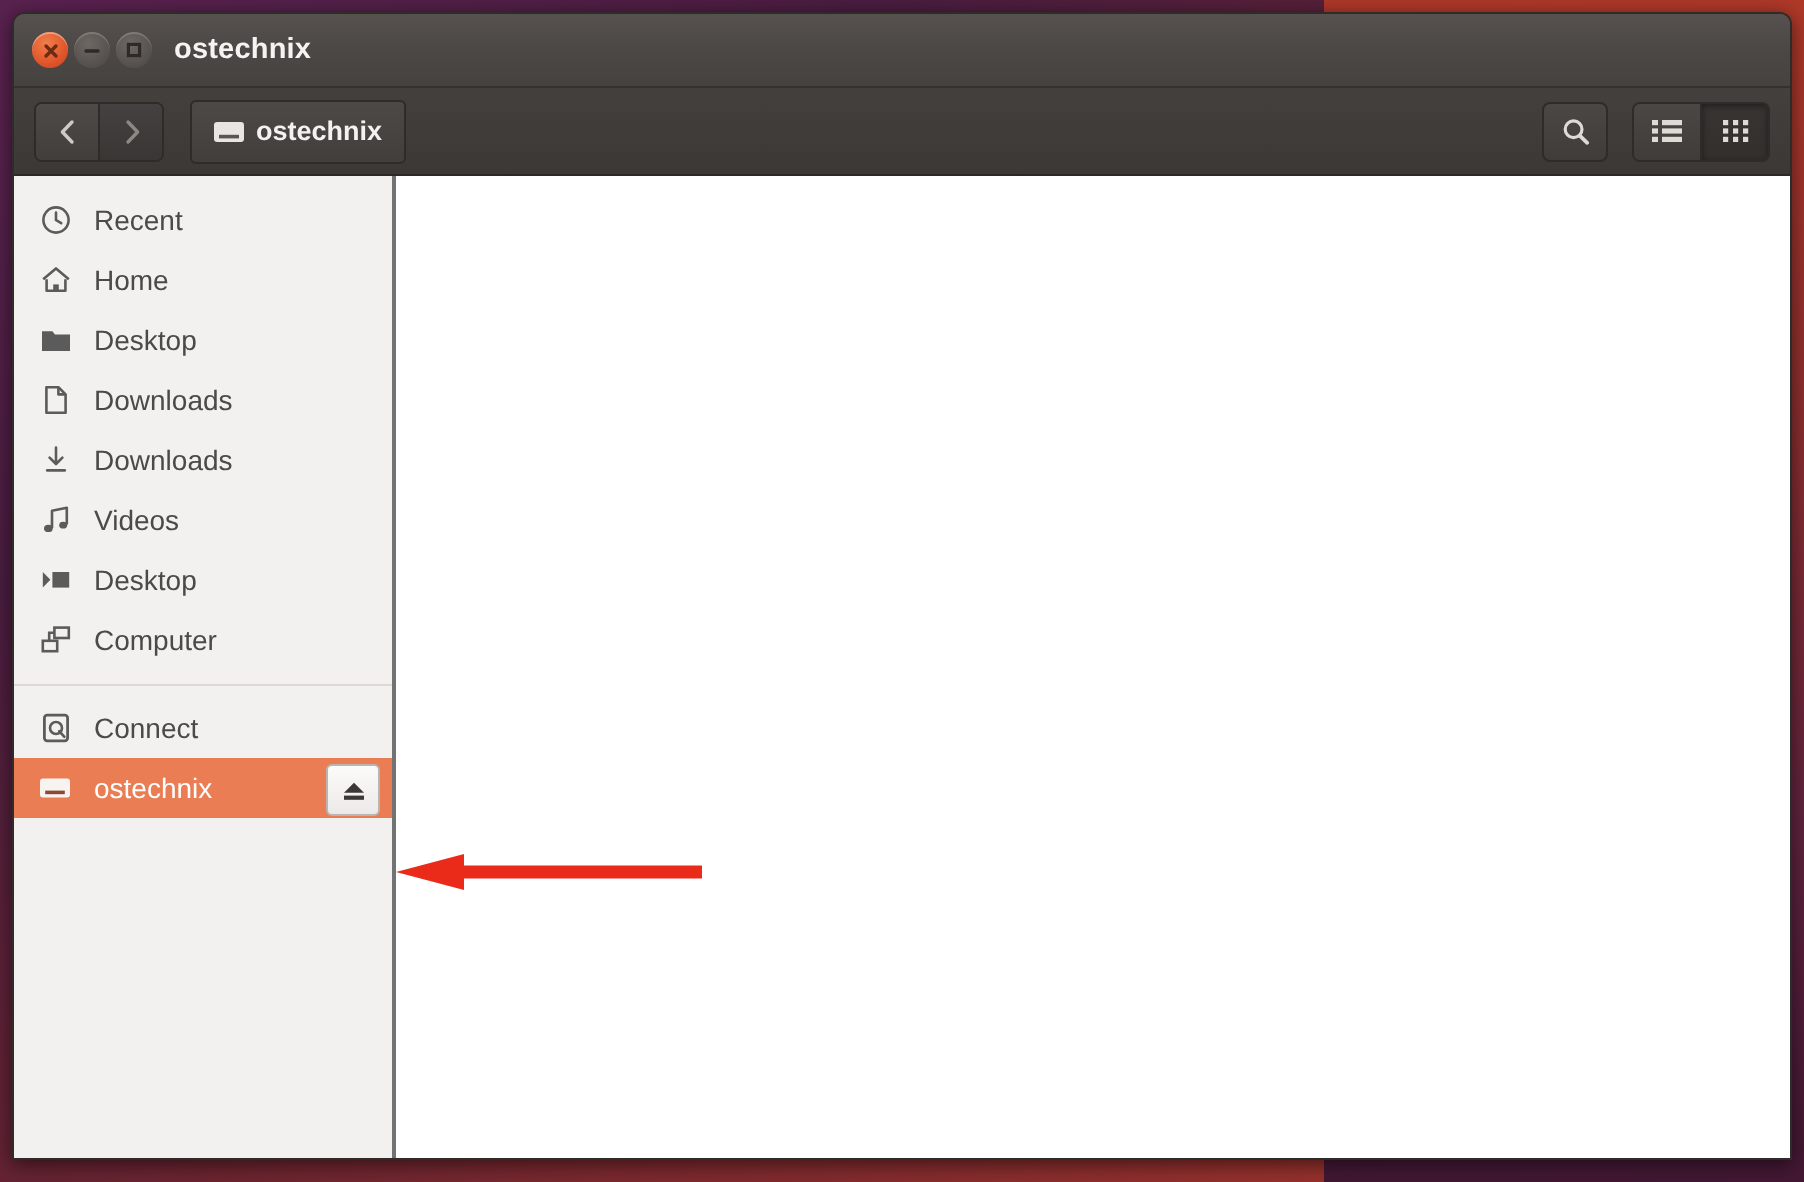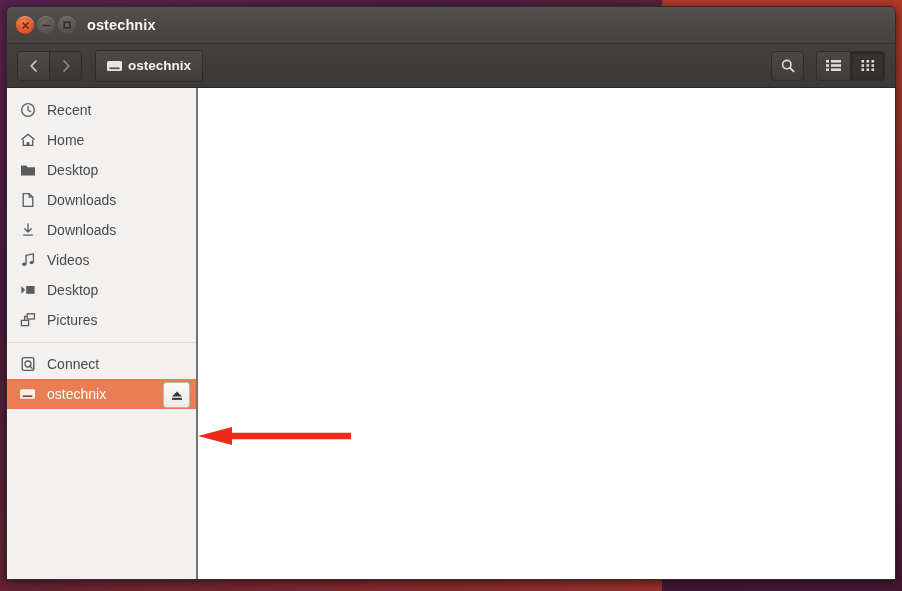--- a/index.html
+++ b/index.html
@@ -408,21 +408,21 @@
 
 
       <div class="srow">
         <span class="ico">
           <svg width="16" height="16" viewBox="0 0 16 16">
             <rect x="7.2" y="1.8" width="7.2" height="5.2" fill="none" stroke="#5b5b5b" stroke-width="1.3"></rect>
             <rect x="1.4" y="8.4" width="7.2" height="5.2" fill="none" stroke="#5b5b5b" stroke-width="1.3"></rect>
             <path d="M7.2 4.4 H4.6 V8.4" fill="none" stroke="#5b5b5b" stroke-width="1.3"></path>
           </svg>
         </span>
-        <span class="lbl">Pictures</span>
+        <span class="lbl">Computer</span>
       </div>
 
       <div class="sep"></div>
 
       <div class="srow">
         <span class="ico">
           <svg width="16" height="16" viewBox="0 0 16 16">
             <rect x="2.2" y="1.6" width="11.6" height="12.8" rx="1.4" fill="none" stroke="#5b5b5b" stroke-width="1.4"></rect>
             <circle cx="8" cy="8" r="3" fill="none" stroke="#5b5b5b" stroke-width="1.3"></circle>
             <path d="M9.6 9.6 L12.2 12.4" stroke="#5b5b5b" stroke-width="1.3" stroke-linecap="round"></path>

